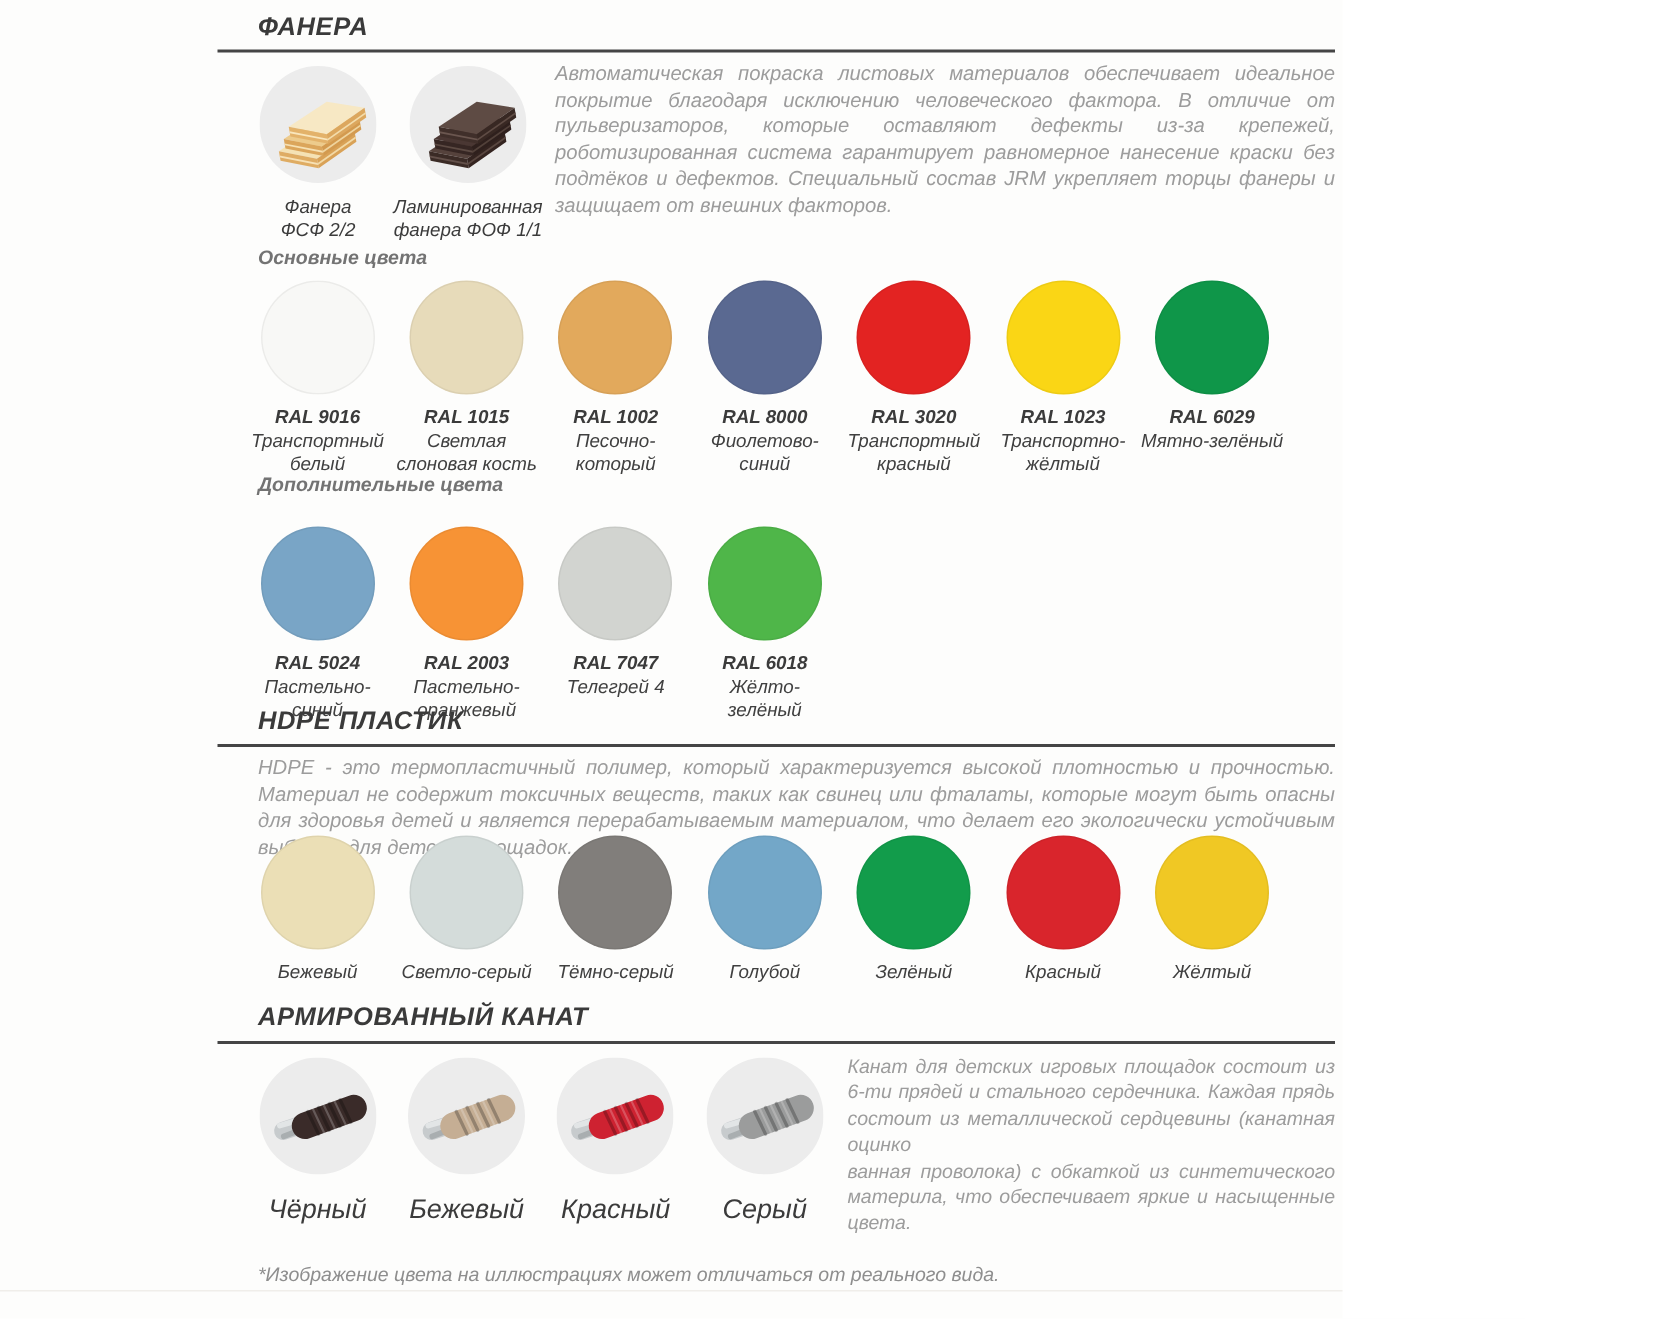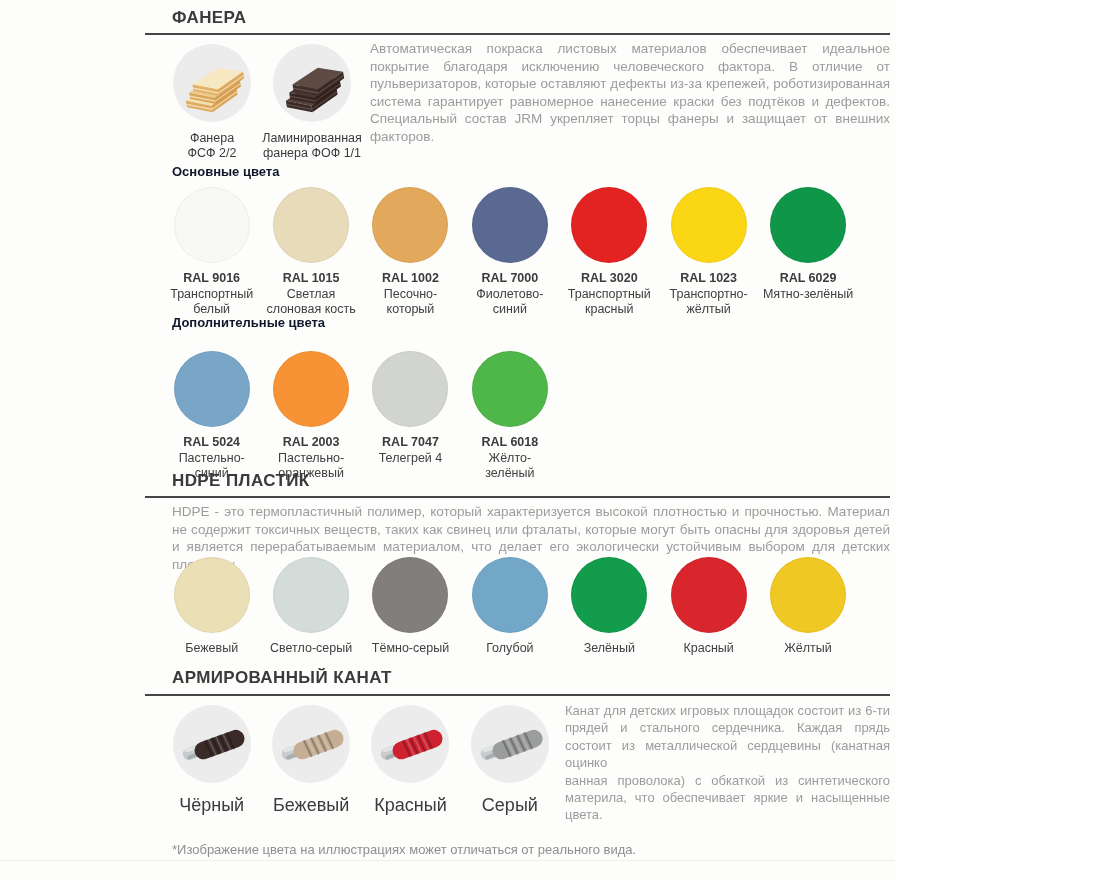--- a/index.html
+++ b/index.html
@@ -1,30 +1,30 @@
 <!DOCTYPE html>
 <html><head>
 <meta charset="utf-8">
 <style>
   * { margin:0; padding:0; box-sizing:border-box; }
   body { font-family:"Liberation Sans", sans-serif; background:#ffffff; }
-  .page { position:relative; width:895px; height:879px; background:#FDFDFC; overflow:hidden; }
+  .page { position:relative; width:895px; height:879px; background:#FDFDFC; overflow:hidden;font-style:italic; }
   .content { position:absolute; left:145px; top:0; width:745px; height:879px; }
 
   .sec-title { position:absolute; left:27px; font-size:17px; font-weight:bold; color:#3A3A3A; letter-spacing:0.4px; white-space:nowrap; }
   .sec-rule { position:absolute; left:0; width:745px; height:2px; background:#454545; }
 
   .para { position:absolute; color:#9C9C9C; font-size:13.5px; line-height:17.6px; text-align:justify; }
 
   .thumb-row { position:absolute; left:17px; display:flex; }
   .thumb-fig { width:100px; text-align:center; }
   .thumb-circle { width:78px; height:78px; margin:0 auto; }
   .thumb-label { margin-top:9px; font-size:12.5px; line-height:15px; color:#3B3B3B; white-space:pre-line; }
 
-  .subhead { position:absolute; left:27px; font-size:13px; font-weight:600; color:#0f172a; }
+  .subhead { position:absolute; left:27px; font-size:13px; font-weight:600; color:#737373; }
 
   .swatch-row { position:absolute; left:17px; display:flex; }
   .swatch { width:99.4px; text-align:center; }
   .swatch-circle { width:76px; height:76px; border-radius:50%; margin:0 auto; box-shadow: inset 0 0 0 1px rgba(0,0,0,0.05); }
   .swatch-code { margin-top:8px; font-size:12.5px; font-weight:bold; color:#3B3B3B; }
   .swatch-name { margin-top:2px; font-size:12.5px; line-height:15px; color:#404040; white-space:pre-line; }
 
   .rope-row { position:absolute; left:17px; display:flex; }
   .rope-fig { width:99.4px; text-align:center; }
   .rope-label { margin-top:8px; font-size:18px; color:#3B3B3B; }
@@ -131,21 +131,21 @@
 слоновая кость</div>
       </div>
       <div class="swatch">
         <div class="swatch-circle" style="background-color: rgb(226, 169, 92);"></div>
         <div class="swatch-code">RAL 1002</div>
         <div class="swatch-name">Песочно-
 который</div>
       </div>
       <div class="swatch">
         <div class="swatch-circle" style="background-color: rgb(90, 105, 145);"></div>
-        <div class="swatch-code">RAL 7000</div>
+        <div class="swatch-code">RAL 8000</div>
         <div class="swatch-name">Фиолетово-
 синий</div>
       </div>
       <div class="swatch">
         <div class="swatch-circle" style="background-color: rgb(227, 35, 34);"></div>
         <div class="swatch-code">RAL 3020</div>
         <div class="swatch-name">Транспортный
 красный</div>
       </div>
       <div class="swatch">

